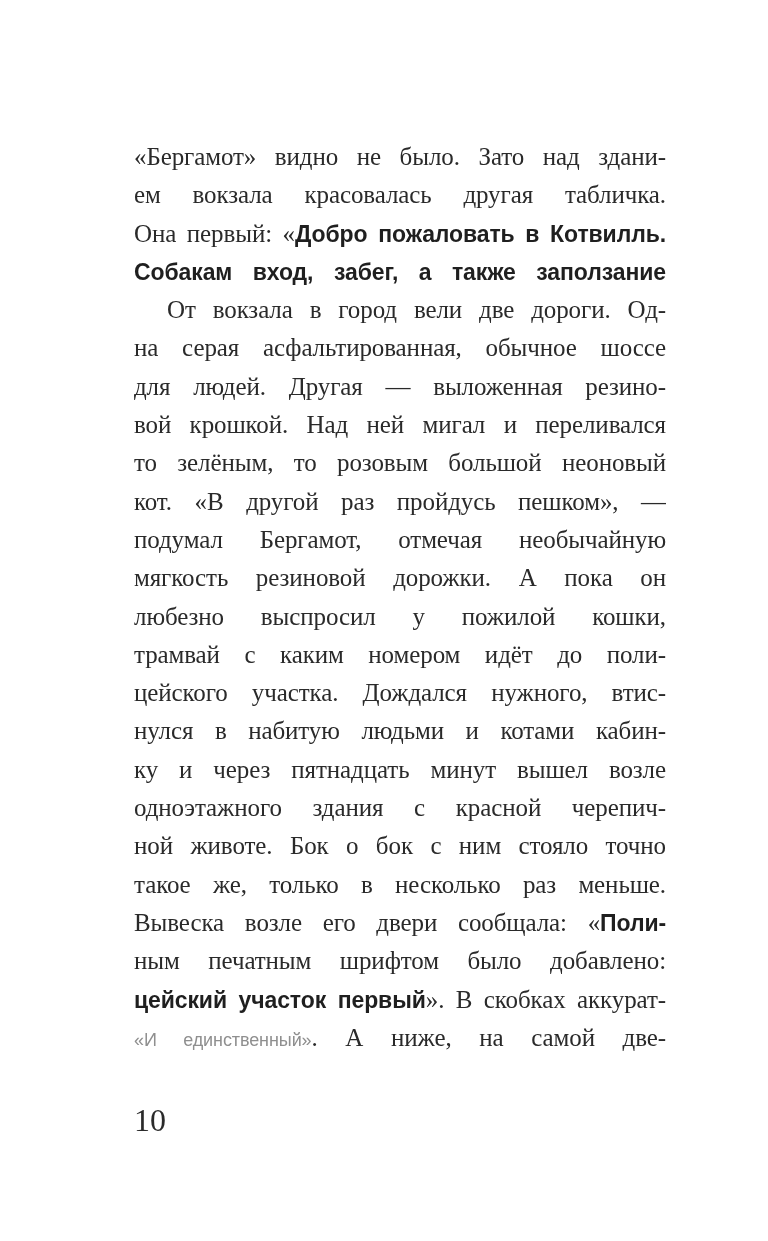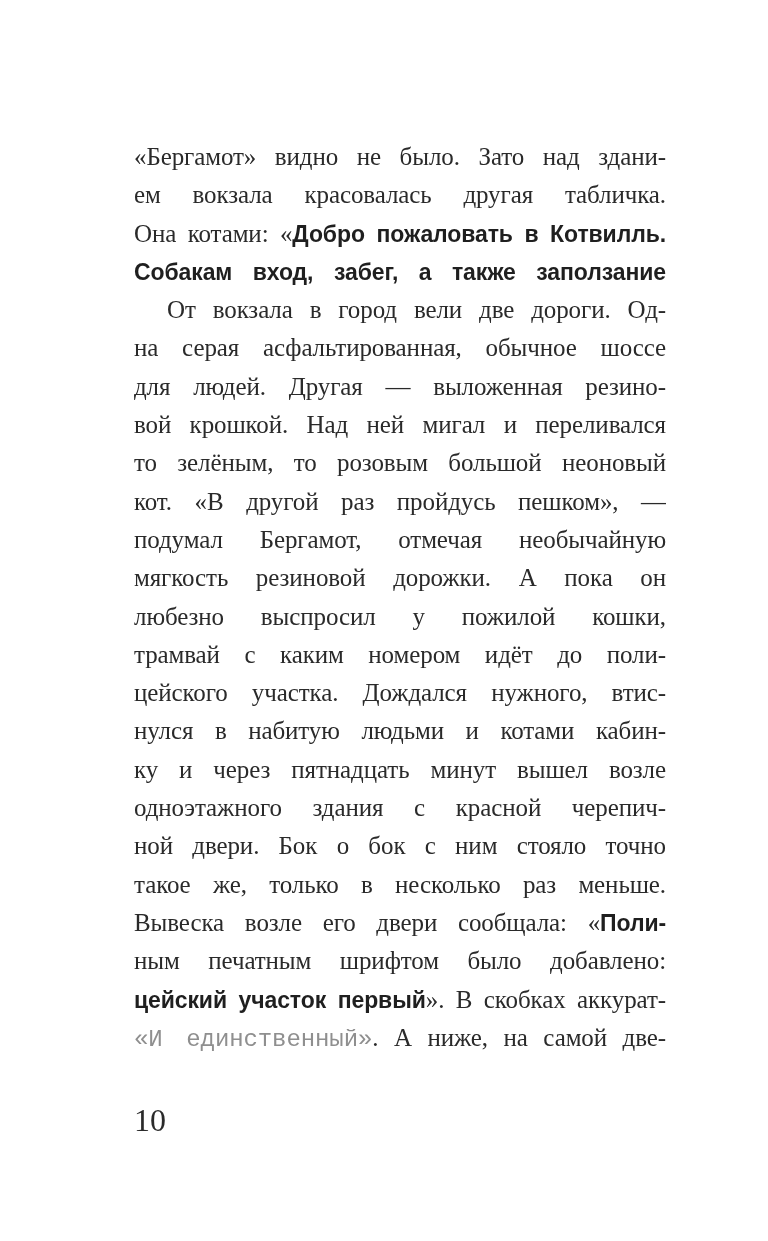--- a/index.html
+++ b/index.html
@@ -52,22 +52,22 @@
   .seg-n {
     font-family: "Liberation Serif", serif;
   }
   .seg-b {
     font-family: "Liberation Sans", sans-serif;
     font-weight: 700;
     font-size: 23px;
     color: var(--bold, #1f1f1f);
   }
   .seg-m {
-    font-family: Liberation Mono, monospace;
-    font-size: 24px;
+    font-family: Liberation Sans, sans-serif;
+    font-size: 18px;
     color: var(--mono, #8f8f8f);
   }
   .folio {
     position: absolute;
     left: 134px;
     top: 1100px;
     width: 532px;
     font-family: "Liberation Serif", serif;
     font-size: 32px;
     line-height: 40px;
@@ -75,39 +75,39 @@
   }
 </style>
 </head>
 <body>
 
 <div class="book-page">
   <div class="text-block" id="text-block">
       <div class="paragraph">
         <div class="line"><span class="seg-n">«Бергамот» видно не было. Зато над здани-</span></div>
         <div class="line"><span class="seg-n">ем вокзала красовалась другая табличка.</span></div>
-        <div class="line"><span class="seg-n">Она котами: «</span><span class="seg-b">Добро пожаловать в Котвилль.</span></div>
+        <div class="line"><span class="seg-n">Она первый: «</span><span class="seg-b">Добро пожаловать в Котвилль.</span></div>
         <div class="line"><span class="seg-b">Собакам вход, забег, а также заползание</span></div>
       </div>
       <div class="paragraph">
         <div class="line indent"><span class="seg-n">От вокзала в город вели две дороги. Од-</span></div>
         <div class="line"><span class="seg-n">на серая асфальтированная, обычное шоссе</span></div>
         <div class="line"><span class="seg-n">для людей. Другая — выложенная резино-</span></div>
         <div class="line"><span class="seg-n">вой крошкой. Над ней мигал и переливался</span></div>
         <div class="line"><span class="seg-n">то зелёным, то розовым большой неоновый</span></div>
         <div class="line"><span class="seg-n">кот. «В другой раз пройдусь пешком», —</span></div>
         <div class="line"><span class="seg-n">подумал Бергамот, отмечая необычайную</span></div>
         <div class="line"><span class="seg-n">мягкость резиновой дорожки. А пока он</span></div>
         <div class="line"><span class="seg-n">любезно выспросил у пожилой кошки,</span></div>
         <div class="line"><span class="seg-n">трамвай с каким номером идёт до поли-</span></div>
         <div class="line"><span class="seg-n">цейского участка. Дождался нужного, втис-</span></div>
         <div class="line"><span class="seg-n">нулся в набитую людьми и котами кабин-</span></div>
         <div class="line"><span class="seg-n">ку и через пятнадцать минут вышел возле</span></div>
         <div class="line"><span class="seg-n">одноэтажного здания с красной черепич-</span></div>
-        <div class="line"><span class="seg-n">ной двери. Бок о бок с ним стояло точно</span></div>
+        <div class="line"><span class="seg-n">ной животе. Бок о бок с ним стояло точно</span></div>
         <div class="line"><span class="seg-n">такое же, только в несколько раз меньше.</span></div>
         <div class="line"><span class="seg-n">Вывеска возле его двери сообщала: «</span><span class="seg-b">Поли-</span></div>
         <div class="line"><span class="seg-n">ным печатным шрифтом было добавлено:</span></div>
         <div class="line"><span class="seg-b">цейский участок первый</span><span class="seg-n">». В скобках аккурат-</span></div>
         <div class="line"><span class="seg-m">«И единственный»</span><span class="seg-n">. А ниже, на самой две-</span></div>
       </div>
     </div>
   <div class="folio">10</div>
 </div>
 

